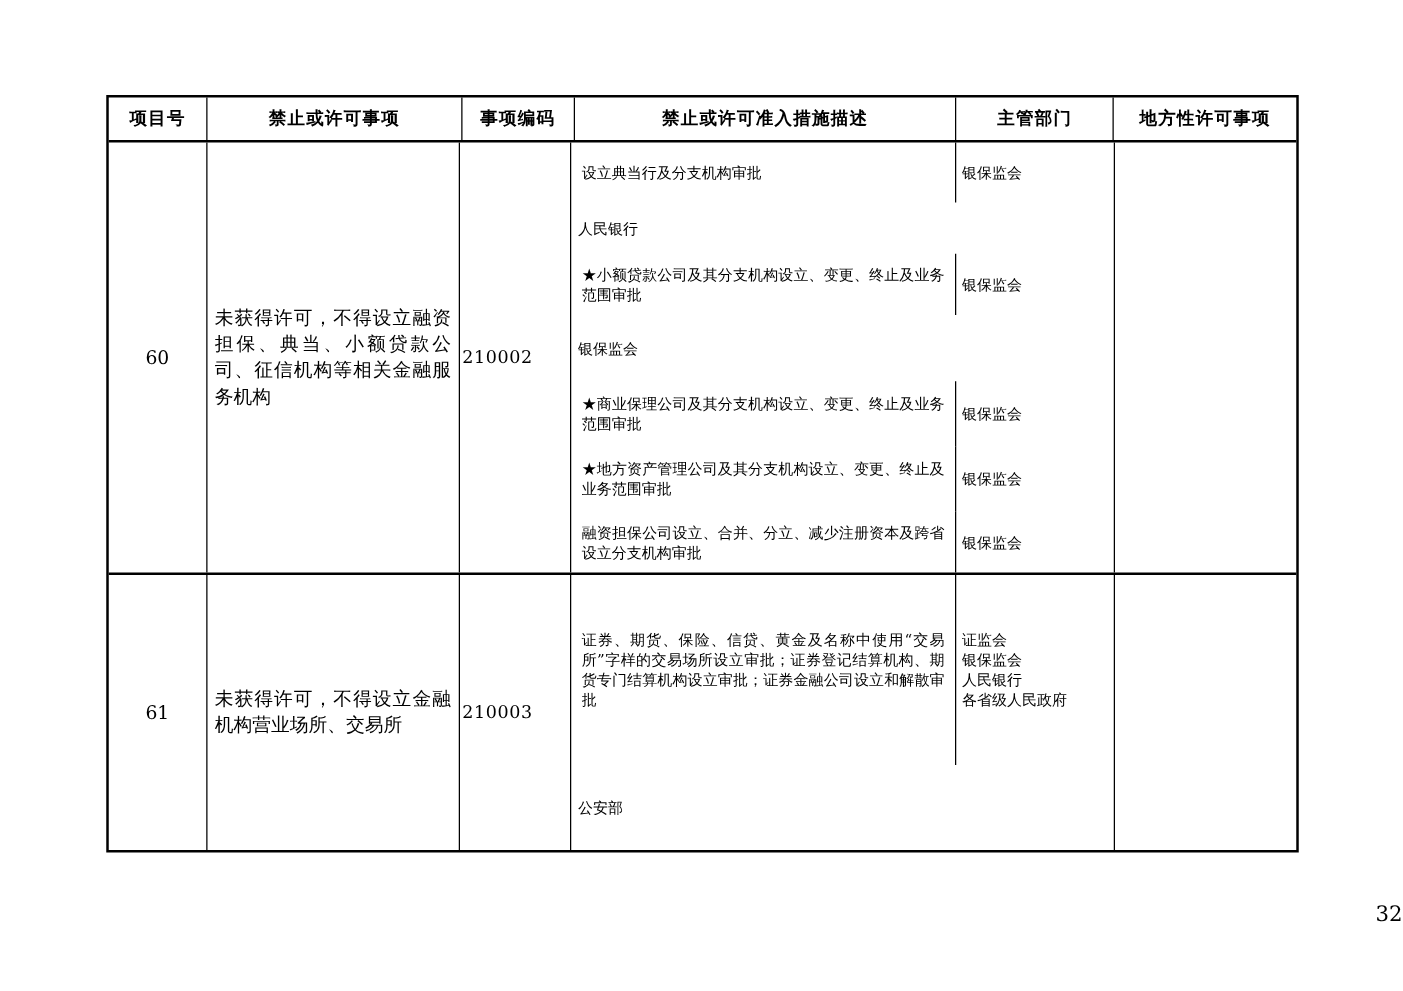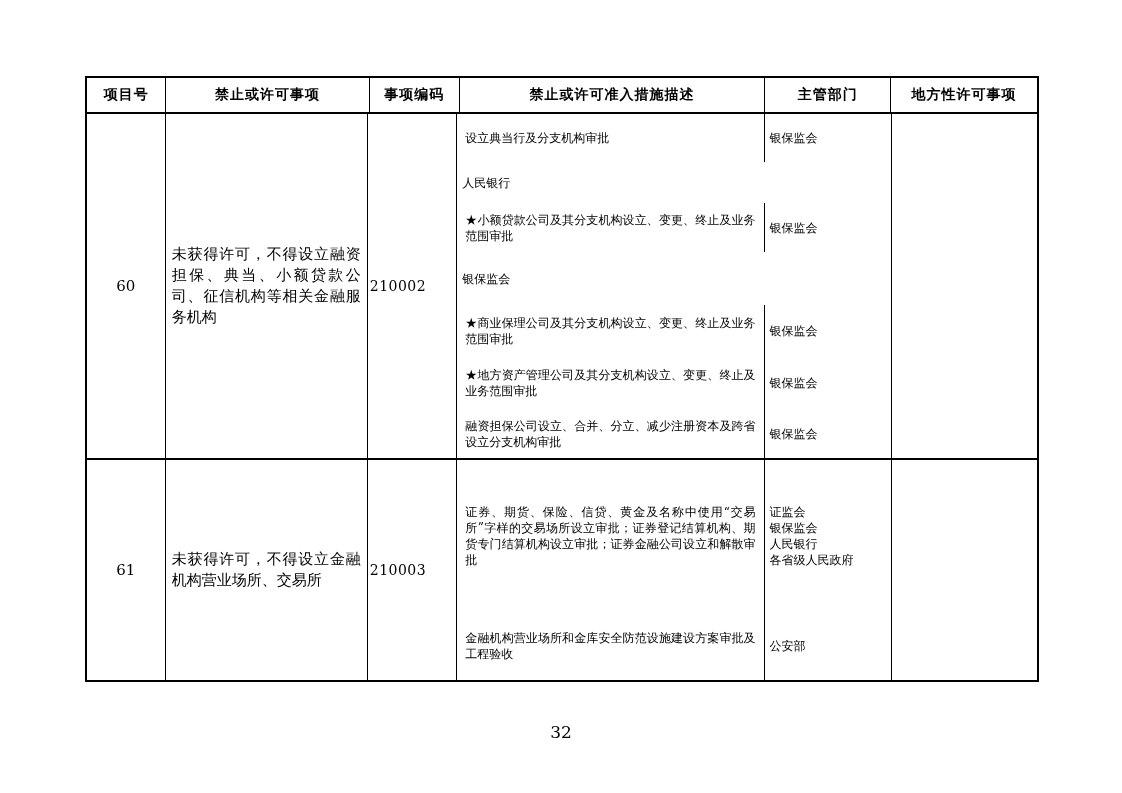--- a/index.html
+++ b/index.html
@@ -87,21 +87,21 @@
     display: flex; align-items: center;
     padding: 10px 5px;
     font-size: 12px;
     line-height: 16px;
     white-space: pre-line;
   }
   .pageno {
     position: absolute;
     left: 0; right: 0;
     top: 722px;
-    text-align: center;
+    text-align: right;
     font-size: 17px;
   }
 </style>
 </head>
 <body>
 
 <div class="page">
 
   <div class="tbl">
 
@@ -171,23 +171,20 @@
         <div class="srow" style="height:152px">
           <div class="sm">
               <span>证券、期货、保险、信贷、黄金及名称中使用“交易所”字样的交易场所设立审批；证券登记结算机构、期货专门结算机构设立审批；证券金融公司设立和解散审批</span>
             </div>
           <div class="sd">证监会
 银保监会
 人民银行
 各省级人民政府</div>
         </div>
         <div class="srow" style="height:68px">
-          <div class="sm">
-              <span>金融机构营业场所和金库安全防范设施建设方案审批及工程验收</span>
-            </div>
           <div class="sd">公安部</div>
         </div>
       </div>
       <div class="cell w5"></div>
     </div>
 
   </div>
 
   <div class="pageno">32</div>
 

